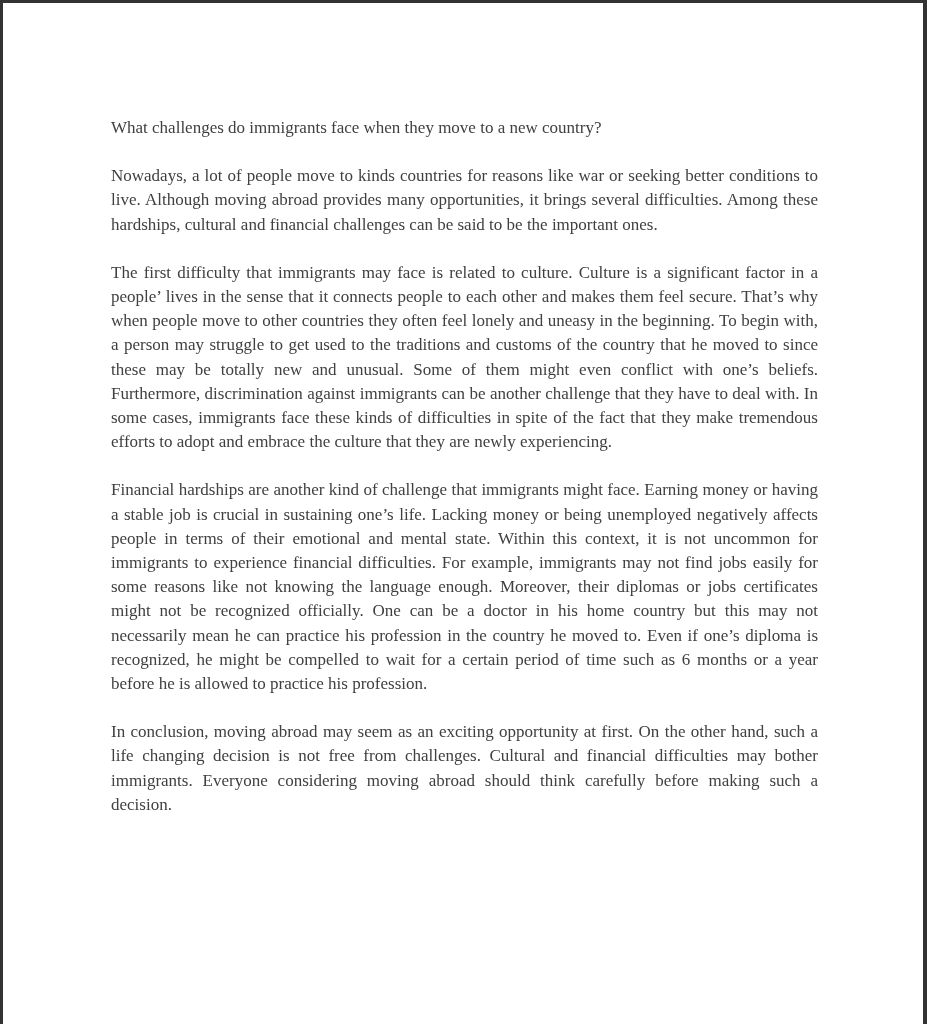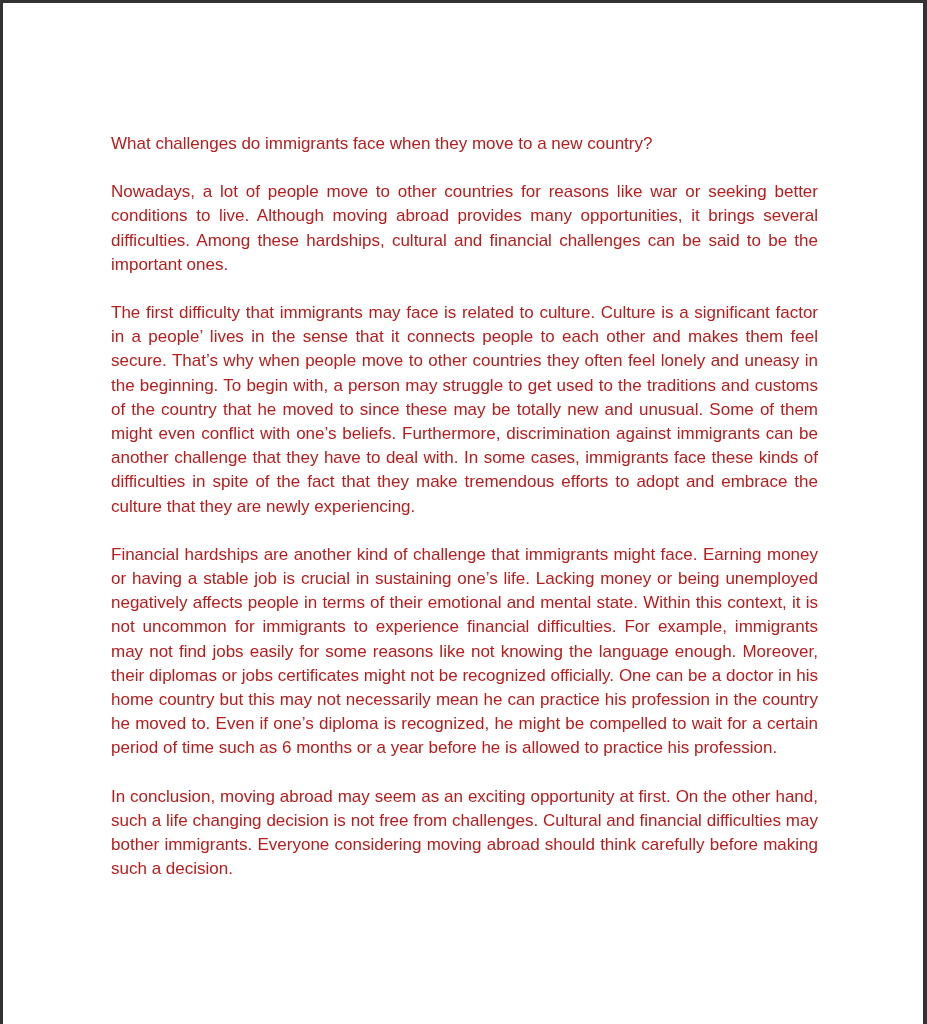--- a/index.html
+++ b/index.html
@@ -22,43 +22,42 @@
     top: 3px;
     width: 920px;
     height: 1021px;
     background: #ffffff;
   }
   .content {
     position: absolute;
     left: 108px;
     top: 113px;
     width: 707px;
-    font-family: Liberation Sans, sans-serif;
+    font-family: Liberation Serif, serif;
     font-size: 17px;
     line-height: 24.2px;
-    color: #b91c1c;
-    margin-top: 16px;
+    color: #404040;
   }
   .title {
     margin: 0 0 24px 0;
     font-weight: normal;
     font-size: 17px;
   }
   .para {
     margin: 0 0 24px 0;
     text-align: justify;
     text-justify: inter-word;
   }
 </style>
 </head>
 <body>
 
 <div class="viewer">
   <div class="page">
     <div class="content">
       <p class="title">What challenges do immigrants face when they move to a new country?</p>
-      <p class="para">Nowadays, a lot of people move to other countries for reasons like war or seeking better conditions to live. Although moving abroad provides many opportunities, it brings several difficulties. Among these hardships, cultural and financial challenges can be said to be the important ones.</p>
+      <p class="para">Nowadays, a lot of people move to kinds countries for reasons like war or seeking better conditions to live. Although moving abroad provides many opportunities, it brings several difficulties. Among these hardships, cultural and financial challenges can be said to be the important ones.</p>
       <p class="para">The first difficulty that immigrants may face is related to culture. Culture is a significant factor in a people’ lives in the sense that it connects people to each other and makes them feel secure. That’s why when people move to other countries they often feel lonely and uneasy in the beginning. To begin with, a person may struggle to get used to the traditions and customs of the country that he moved to since these may be totally new and unusual. Some of them might even conflict with one’s beliefs. Furthermore, discrimination against immigrants can be another challenge that they have to deal with. In some cases, immigrants face these kinds of difficulties in spite of the fact that they make tremendous efforts to adopt and embrace the culture that they are newly experiencing.</p>
       <p class="para">Financial hardships are another kind of challenge that immigrants might face. Earning money or having a stable job is crucial in sustaining one’s life. Lacking money or being unemployed negatively affects people in terms of their emotional and mental state. Within this context, it is not uncommon for immigrants to experience financial difficulties. For example, immigrants may not find jobs easily for some reasons like not knowing the language enough. Moreover, their diplomas or jobs certificates might not be recognized officially. One can be a doctor in his home country but this may not necessarily mean he can practice his profession in the country he moved to. Even if one’s diploma is recognized, he might be compelled to wait for a certain period of time such as 6 months or a year before he is allowed to practice his profession.</p>
       <p class="para">In conclusion, moving abroad may seem as an exciting opportunity at first. On the other hand, such a life changing decision is not free from challenges. Cultural and financial difficulties may bother immigrants. Everyone considering moving abroad should think carefully before making such a decision.</p>
     </div>
   </div>
 </div>
 
 </body></html>

